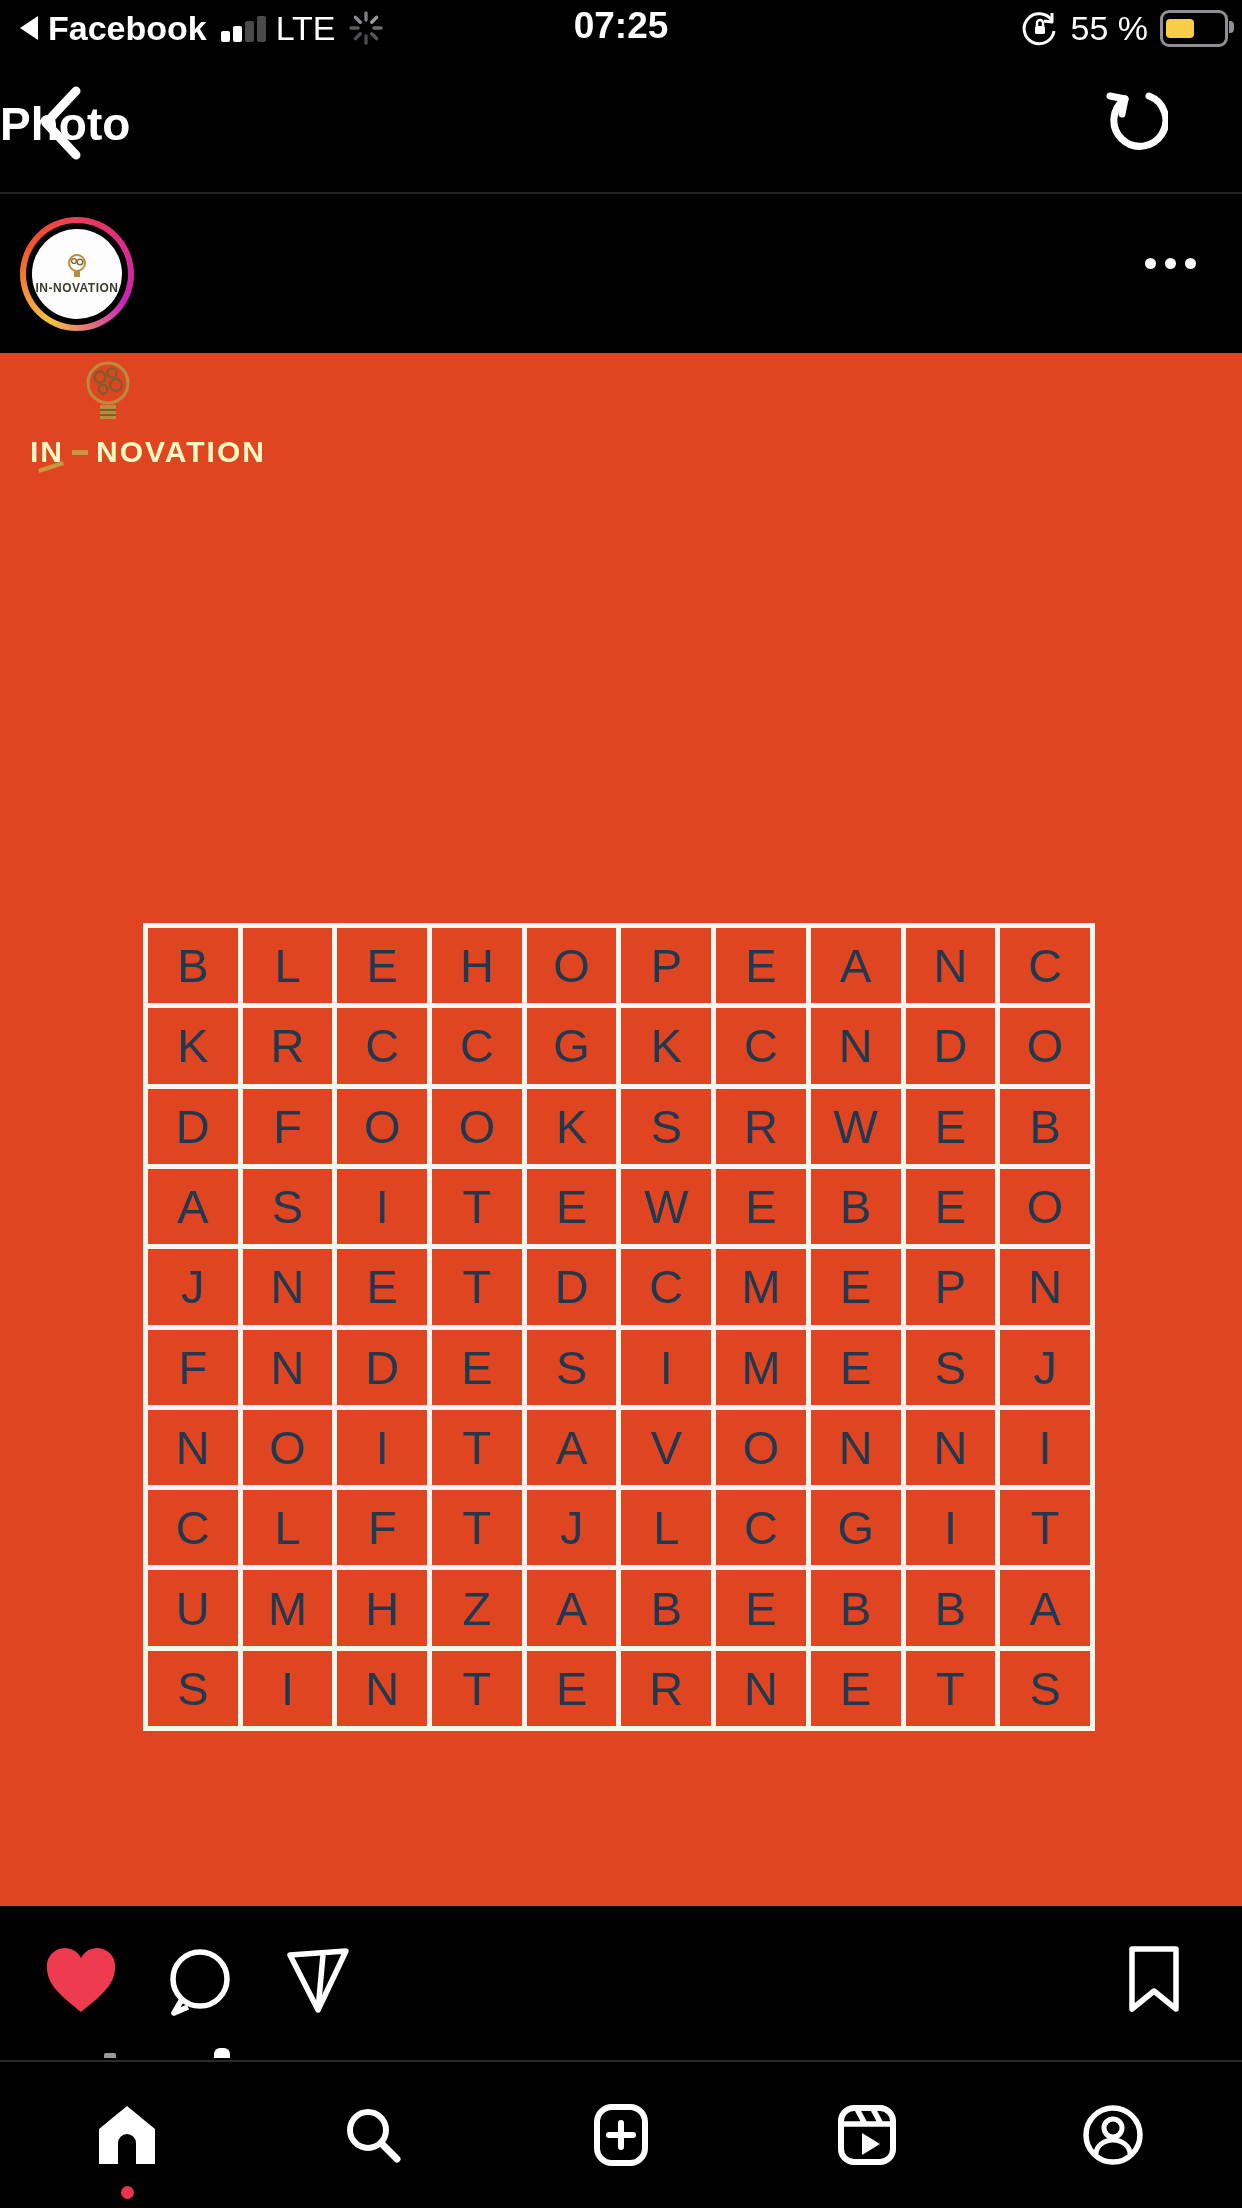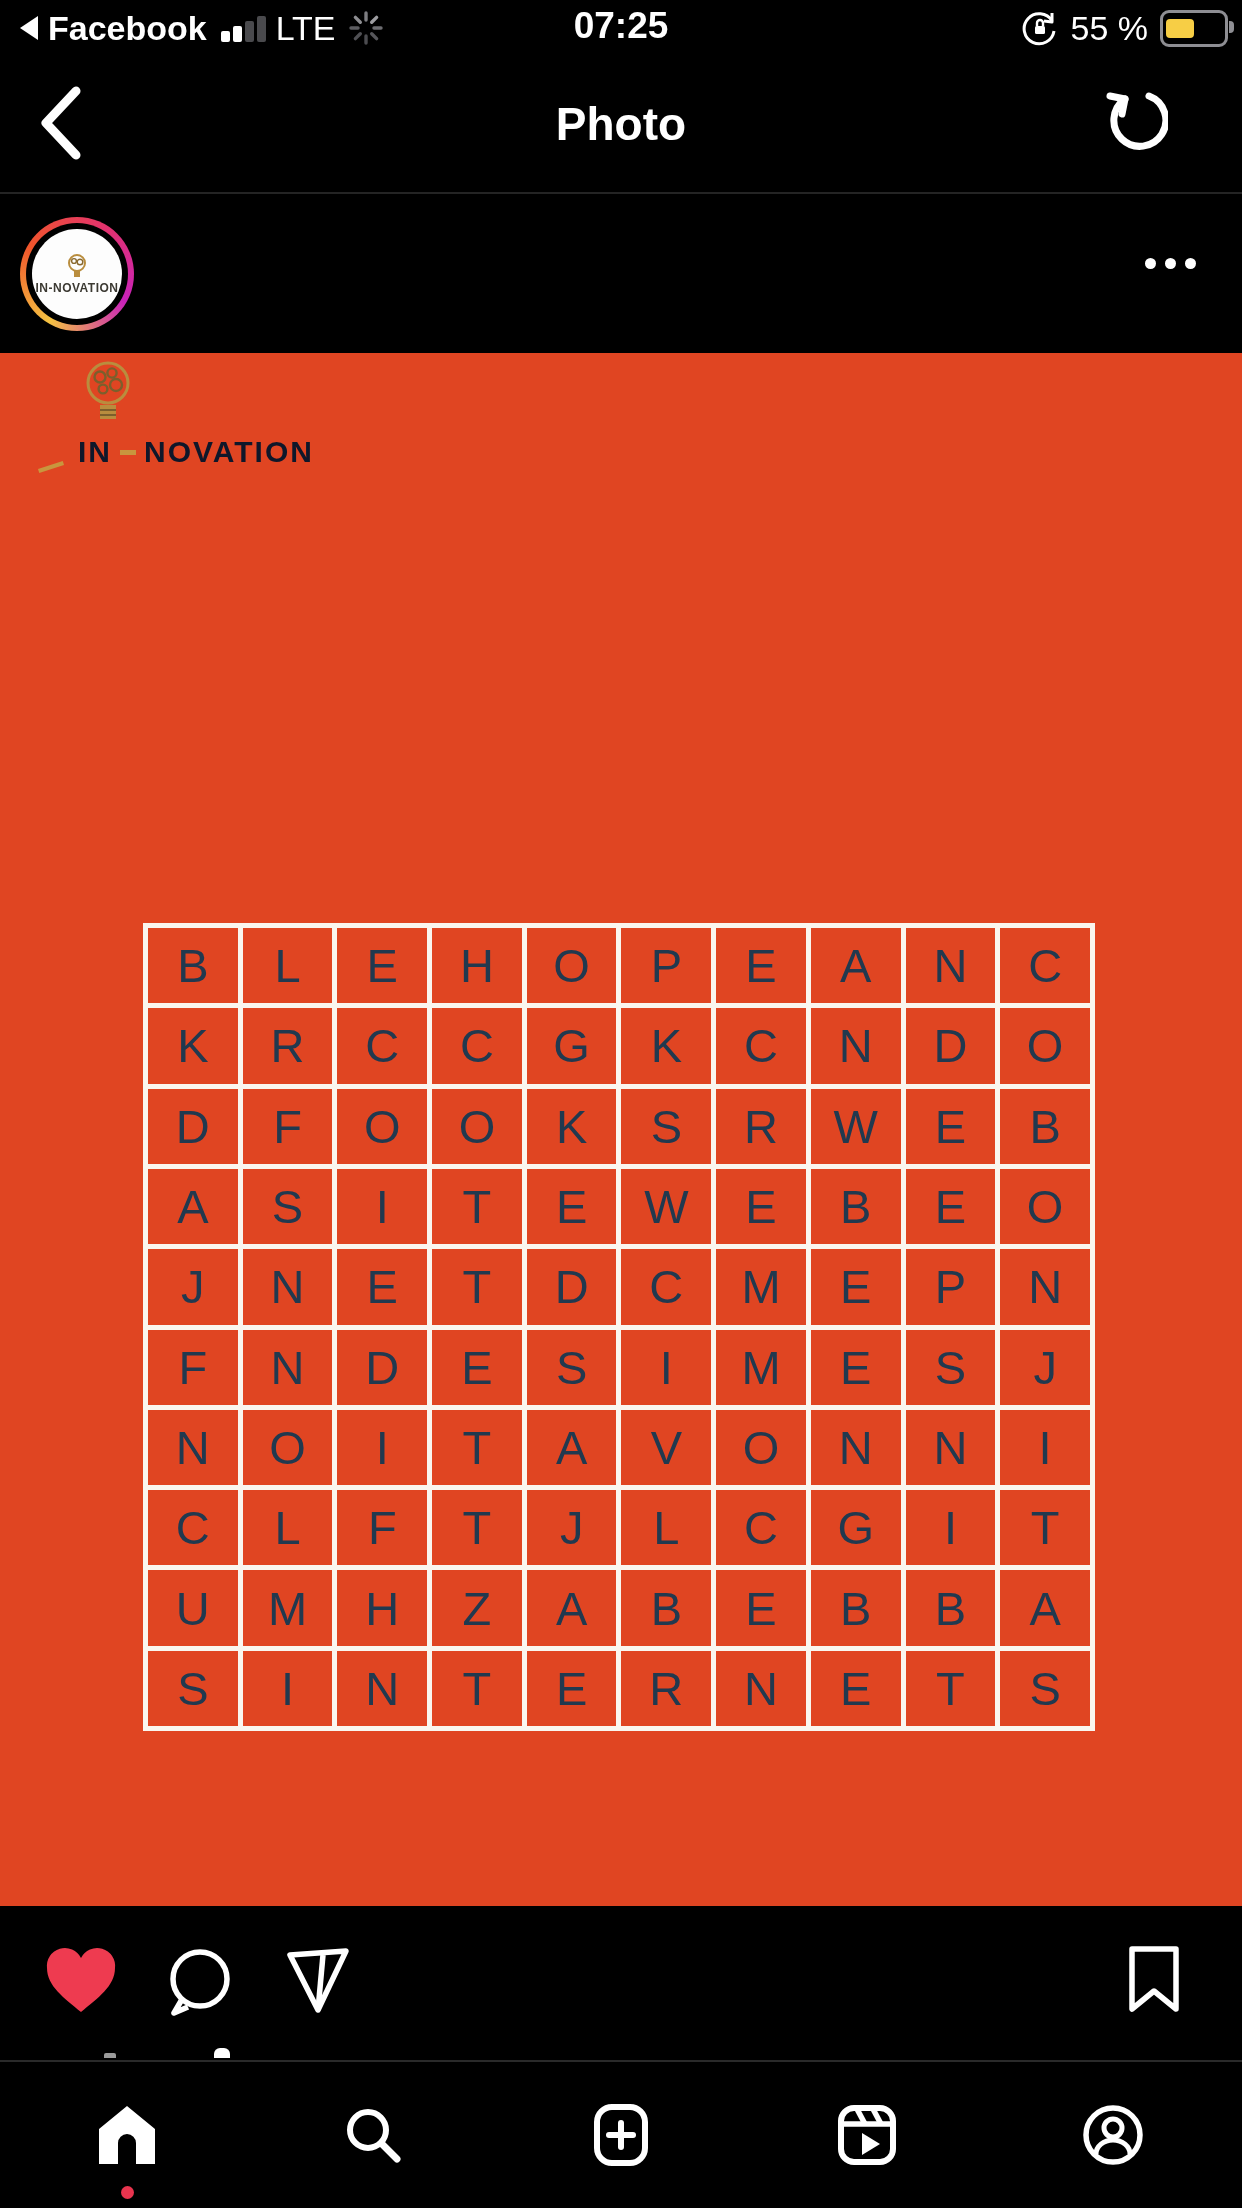--- a/index.html
+++ b/index.html
@@ -19,21 +19,21 @@
   .sb-lte{font-size:34px;}
   .sb-time{position:absolute;left:50%;transform:translateX(-50%);top:5px;font-size:37px;font-weight:700;}
   .sb-right{position:absolute;right:14px;top:6px;height:44px;display:flex;align-items:center;gap:12px;}
   .sb-batt-txt{font-size:34px;}
   .battery{position:relative;width:62px;height:31px;border:3px solid #8e8e93;border-radius:9px;display:flex;align-items:center;}
   .battery .fill{margin:3px;height:19px;border-radius:4px;}
   .battery .tip{position:absolute;right:-9px;top:8px;width:5px;height:12px;background:#8e8e93;border-radius:0 4px 4px 0;}
 
   
   .nav-bar{position:absolute;top:55px;left:0;width:100%;height:137px;border-bottom:2px solid #242424;}
-  .nav-title{position:absolute;left:0;right:0;top:42px;text-align:center;font-size:46px;font-weight:700;}
+  .nav-title{position:absolute;left:0;right:0;top:42px;text-align:left;font-size:46px;font-weight:700;}
   .nav-back{position:absolute;left:34px;top:30px;}
   .nav-rotate{position:absolute;right:74px;top:32px;}
 
   
   .post-header{position:absolute;top:194px;left:0;width:100%;height:204px;}
   .avatar-ring{position:absolute;left:20px;top:23px;width:114px;height:114px;border-radius:50%;
     background:conic-gradient(from 210deg,#f5c242,#f0552b,#e3336d,#c922b9,#f5c242);
     display:flex;align-items:center;justify-content:center;}
   .avatar-gap{width:102px;height:102px;border-radius:50%;background:#000;display:flex;align-items:center;justify-content:center;}
   .avatar-face{width:90px;height:90px;border-radius:50%;background:#fdfdfd;display:flex;flex-direction:column;
@@ -41,21 +41,21 @@
   .avatar-face .av-logo-txt{font-size:12px;font-weight:700;color:#3c3a33;letter-spacing:.5px;margin-top:1px;}
   .username{position:absolute;left:156px;top:56px;font-size:40px;font-weight:700;}
   .more-dots{position:absolute;right:46px;top:64px;display:flex;gap:9px;}
   .more-dots i{width:11px;height:11px;border-radius:50%;background:#fff;display:block;}
 
   
   .post-image{position:absolute;top:353px;left:0;width:1242px;height:1553px;background:#E04522;}
   .pi-logo{position:absolute;left:30px;top:8px;width:220px;height:115px;}
   .pi-bulb{position:absolute;left:54px;top:0px;}
   .pi-logo-row{position:absolute;left:0px;top:74px;display:flex;align-items:center;gap:8px;
-    font-size:30px;font-weight:700;color:#0f172a;letter-spacing:2px;margin-left:48px;}
+    font-size:30px;font-weight:700;color:#fef9c3;letter-spacing:2px;}
   .pi-logo-dash{width:16px;height:5px;background:#c8963e;display:block;}
   .pi-logo-tick{position:absolute;left:8px;top:104px;width:26px;height:4px;background:#c8963e;transform:rotate(-18deg);}
   .pi-title{position:absolute;left:0;right:0;top:172px;text-align:center;
     font-size:107px;line-height:118px;font-weight:700;color:#21394F;letter-spacing:1px;}
   .pi-subtitle{position:absolute;left:0;right:0;top:452px;text-align:center;
     font-size:45px;font-weight:500;color:#21394F;letter-spacing:1px;}
   .grid-wrap{position:absolute;left:143px;top:570px;width:952px;height:808px;box-sizing:border-box;
     padding:5px;display:grid;grid-template-columns:repeat(10,1fr);grid-template-rows:repeat(10,1fr);gap:5px;}
   .grid-cell{display:flex;align-items:center;justify-content:center;font-size:47px;font-weight:400;}
 

